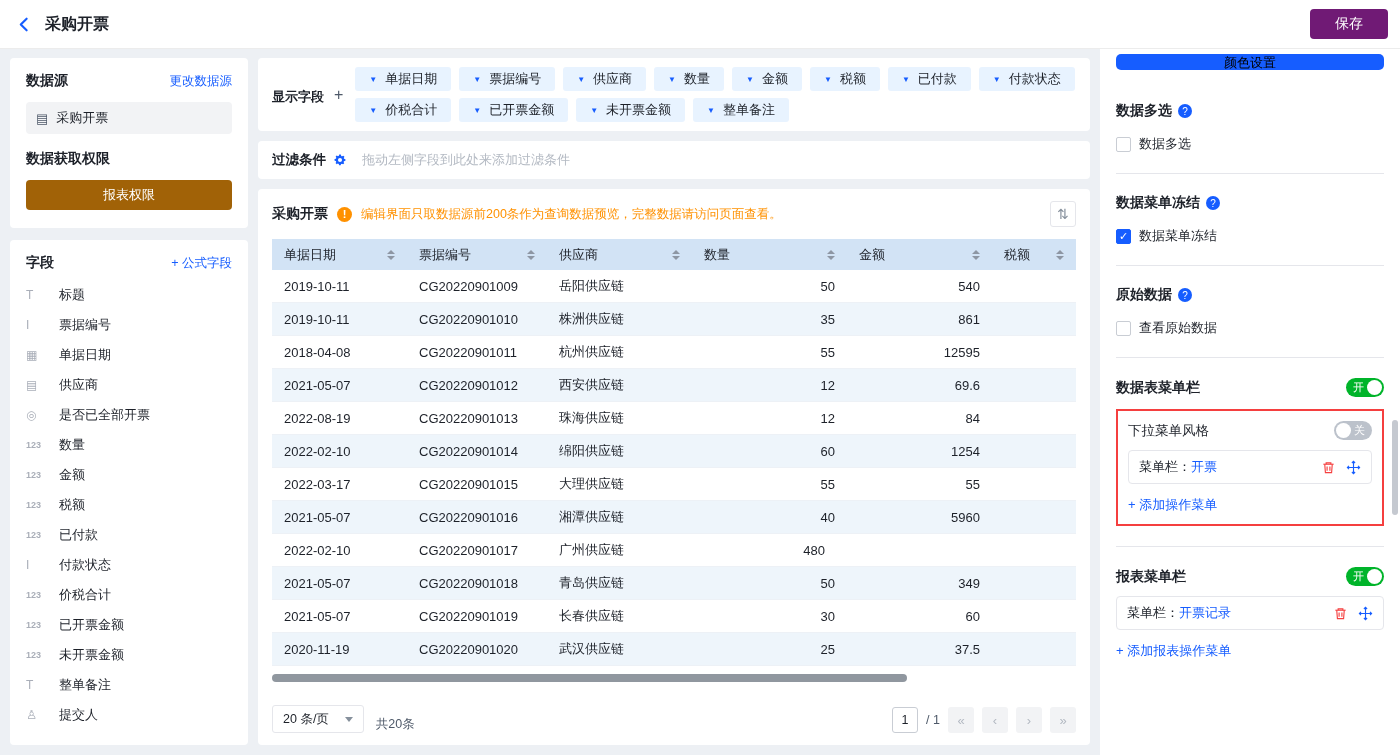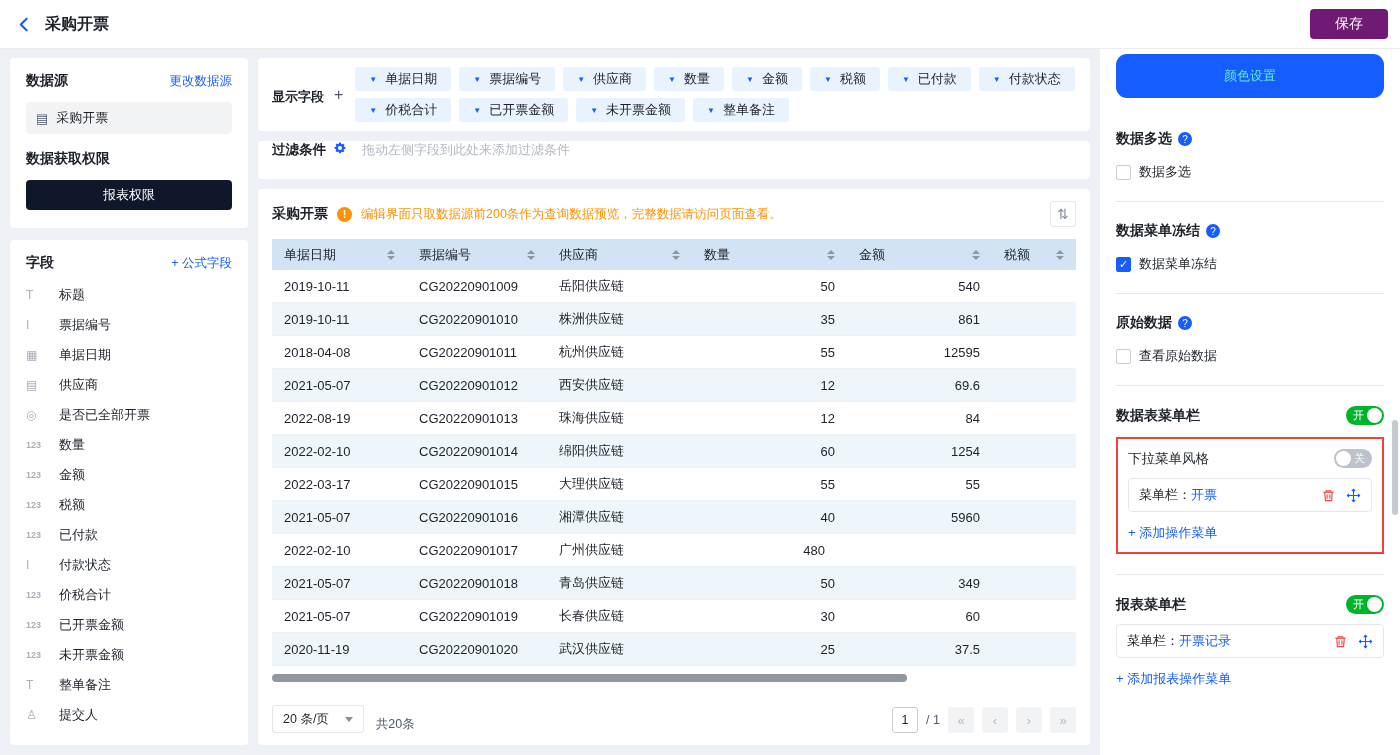--- a/index.html
+++ b/index.html
@@ -21,39 +21,39 @@
 .mid-col{flex:1;min-width:0;display:flex;flex-direction:column;gap:10px}
 
 
 .ds-panel{padding:14px 16px 18px}
 .panel-head{display:flex;justify-content:space-between;align-items:center}
 .panel-title{font-size:14px;font-weight:bold}
 .link{color:#165DFF;font-size:12.5px}
 .ds-item{margin:12px 0 16px;background:#f2f3f5;border-radius:4px;height:32px;display:flex;align-items:center;gap:8px;padding:0 10px;cursor:pointer}
 .ds-item-icon{color:#4e5969}
 .sub-title{font-size:14px;font-weight:bold;margin-bottom:12px}
-.perm-btn{width:100%;height:30px;background:#0f172a;color:#fff;border-radius:4px;font-size:13px}
+.perm-btn{width:100%;height:30px;background:#a16207;color:#fff;border-radius:4px;font-size:13px}
 
 
 .fields-panel{flex:1;padding:14px 16px;overflow:hidden}
 .field-list{margin-top:8px}
 .field-item{height:30px;display:flex;align-items:center;gap:9px;font-size:13px;cursor:pointer}
 .f-icon{width:24px;flex:none;color:#a9aeb8;font-size:12px;display:inline-flex}
 .f-icon.num{font-size:9px;font-weight:bold}
 
 
 .df-panel{padding:9px 14px;display:flex;align-items:center;flex:none}
 .df-label{font-weight:bold;font-size:13px;margin-top:5px;flex:none}
 .df-add{color:#4e5969;font-size:16px;margin:1px 12px 0 10px;flex:none}
 .chips{display:flex;flex-wrap:wrap;gap:7px 8px;min-width:0}
 .chip{background:#e8f3ff;border-radius:3px;height:24px;display:inline-flex;align-items:center;gap:8px;padding:0 14px;font-size:13px;cursor:pointer;white-space:nowrap}
 .chip-caret{color:#165DFF;font-size:8px}
 
 
-.filter-panel{padding:0 14px;height:38px;display:flex;align-items:flex-start;gap:7px;flex:none}
+.filter-panel{padding:0 14px;height:38px;display:flex;align-items:center;gap:7px;flex:none}
 .filter-label{font-weight:bold;font-size:13.5px}
 .gear{display:inline-flex;cursor:pointer}
 .filter-placeholder{color:#b4bac3;margin-left:8px;white-space:nowrap;overflow:hidden}
 
 
 .table-panel{flex:1;padding:12px 14px;display:flex;flex-direction:column;min-height:0}
 .tp-head{display:flex;align-items:center;gap:9px}
 .tp-title{font-size:14px;font-weight:bold;flex:none}
 .warn-icon{width:15px;height:15px;border-radius:50%;background:#ff9100;color:#fff;font-size:11px;font-weight:bold;display:inline-flex;align-items:center;justify-content:center;flex:none}
 .notice{color:#ff9100;font-size:12.5px;white-space:nowrap;overflow:hidden;flex:1}
@@ -79,21 +79,21 @@
 .page-size{border:1px solid #e5e6eb;border-radius:3px;height:28px;display:flex;align-items:center;gap:16px;padding:0 10px;font-size:12.5px;cursor:pointer}
 .caret-down{width:0;height:0;border-left:4px solid transparent;border-right:4px solid transparent;border-top:5px solid #86909c}
 .pg-total{color:#4e5969;font-size:12.5px}
 .pager-right{margin-left:auto;display:flex;align-items:center;gap:8px}
 .page-box{min-width:26px;height:26px;border:1px solid #c9cdd4;border-radius:3px;display:inline-flex;align-items:center;justify-content:center;font-size:12.5px;background:#fff;cursor:pointer}
 .page-sep{color:#4e5969;font-size:12.5px}
 .pg-btn{width:26px;height:26px;background:#f2f3f5;border-radius:3px;color:#b3b9c2;font-size:13px;display:inline-flex;align-items:center;justify-content:center}
 
 
 .right-panel{width:300px;flex:none;background:#fff;margin:-10px -10px -10px 0;padding:6px 16px 12px;position:relative;overflow:hidden}
-.color-btn{width:100%;height:44px;background:#165DFF;color:#5eead4;border-radius:11px;font-size:13px;margin-bottom:32px}
+.color-btn{width:100%;height:16px;background:#165DFF;color:#000000;border-radius:5px;font-size:13px;margin-bottom:32px}
 .rp-title-row{display:flex;align-items:center;gap:6px;margin-bottom:15px}
 .rp-title{font-size:14px;font-weight:bold}
 .help-icon{width:14px;height:14px;border-radius:50%;background:#165DFF;color:#fff;font-size:10px;display:inline-flex;align-items:center;justify-content:center;cursor:pointer}
 .chk-row{display:flex;align-items:center;gap:8px;font-size:13px;cursor:pointer}
 .chk{width:15px;height:15px;border:1px solid #c9cdd4;border-radius:2px;background:#fff;display:inline-flex;align-items:center;justify-content:center;flex:none;color:#fff;font-size:11px}
 .chk.checked{background:#165DFF;border-color:#165DFF}
 .chk.checked::after{content:"✓"}
 hr.divider{border:none;border-top:1px solid #e5e6eb;margin:20px 0}
 .row-between{display:flex;align-items:center;justify-content:space-between}
 .toggle{width:38px;height:19px;border-radius:10px;position:relative;flex:none;cursor:pointer}

